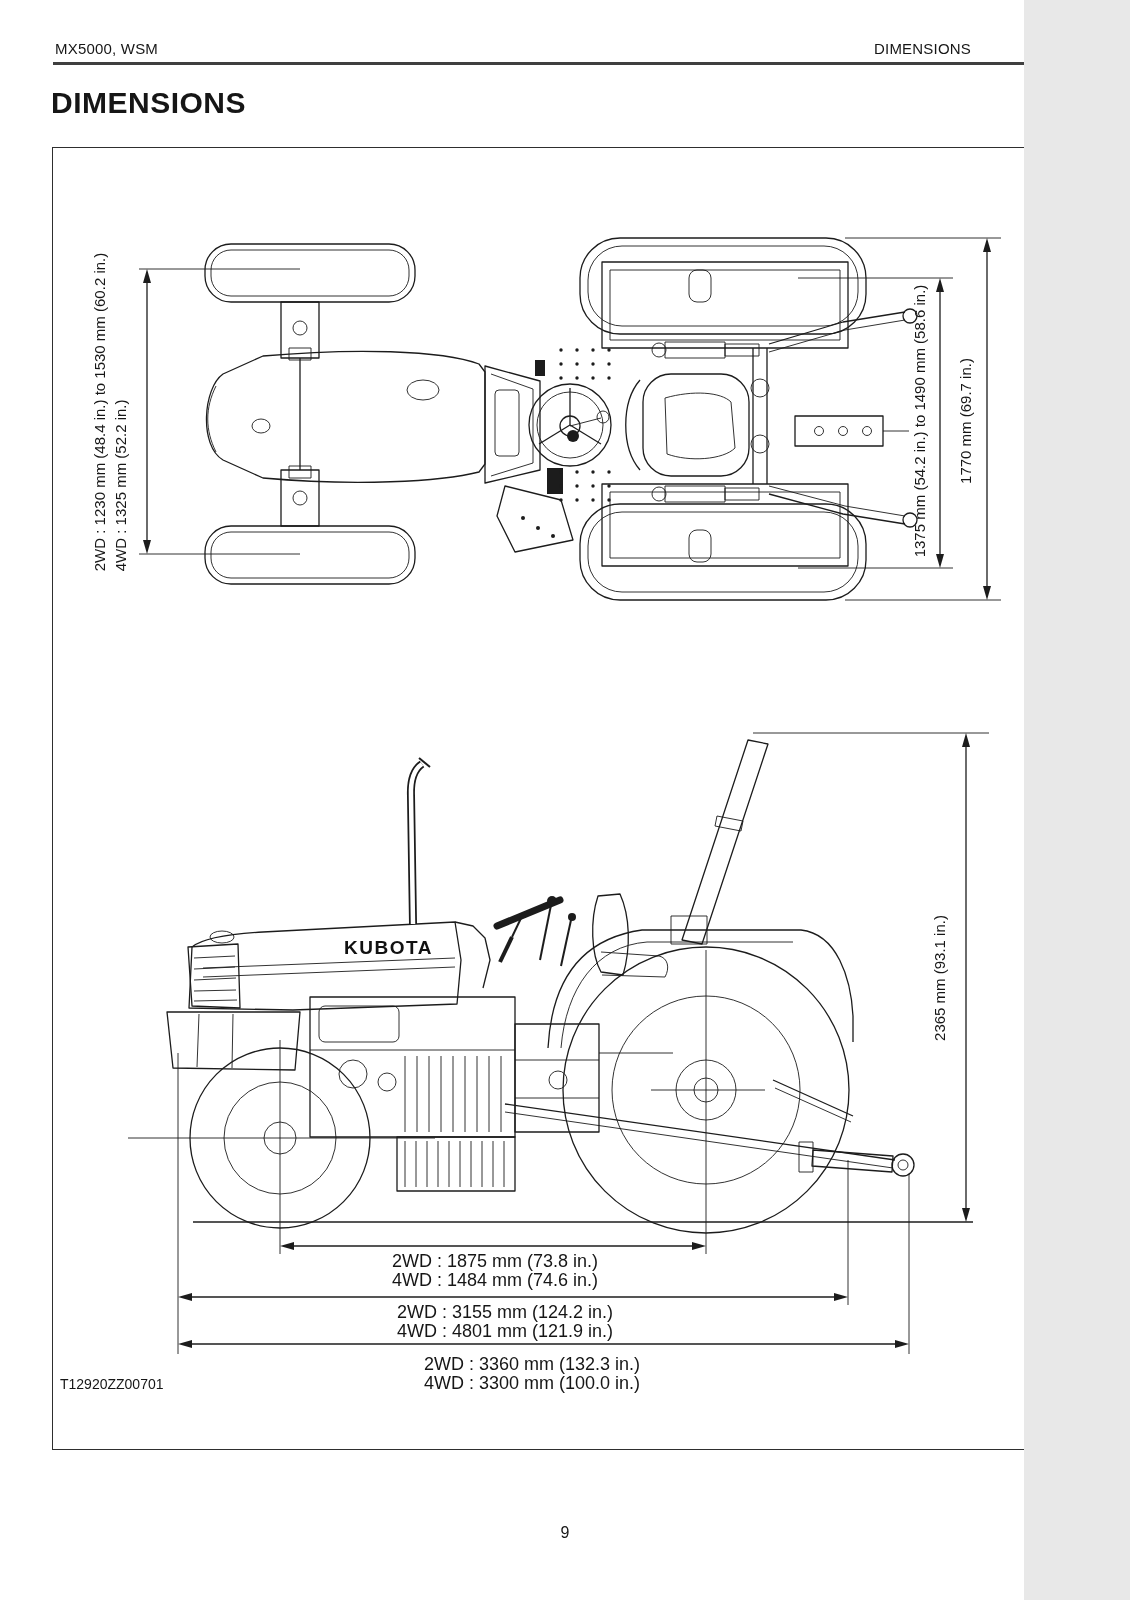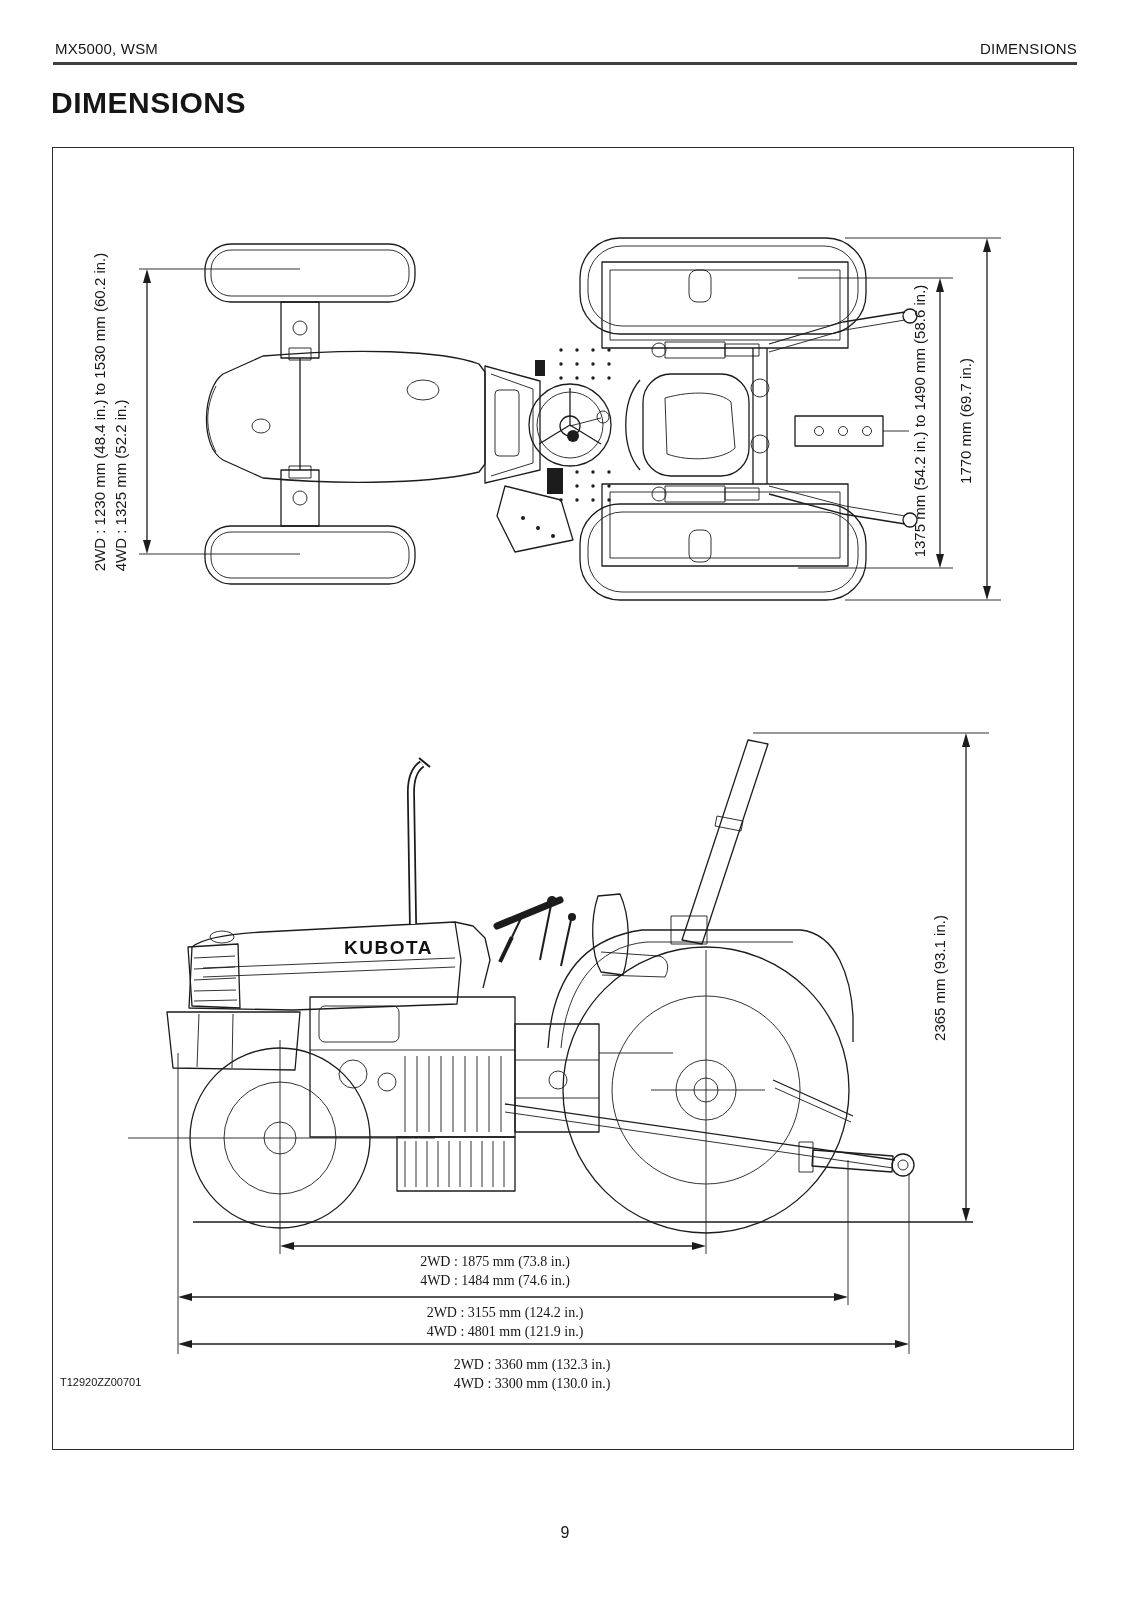--- a/index.html
+++ b/index.html
@@ -1,16 +1,16 @@
 <!DOCTYPE html>
 <html><head>
 <meta charset="utf-8">
 <style>
   html,body{margin:0;padding:0;background:#e8e8e8;}
-  .page{position:relative;width:1130px;height:1600px;background:#ffffff;overflow:hidden;
+  .page{position:relative;width:1024px;height:1600px;background:#ffffff;overflow:hidden;
         font-family:"Liberation Sans","DejaVu Sans",sans-serif;color:#161616;}
   .hdr-left{position:absolute;left:55px;top:40px;font-size:15px;letter-spacing:.2px;}
   .hdr-right{position:absolute;right:53px;top:40px;font-size:15px;letter-spacing:.2px;}
   .hdr-rule{position:absolute;left:53px;top:62px;width:1024px;height:3px;background:#3f3f3f;}
   .page-title{position:absolute;left:51px;top:86px;font-size:30px;font-weight:bold;letter-spacing:.5px;}
   .figure-box{position:absolute;left:52px;top:147px;width:1022px;height:1303px;
               border:1.5px solid #2e2e2e;box-sizing:border-box;}
   .fig-svg{position:absolute;left:0;top:0;width:1019px;height:1300px;}
   
   .fig-svg *{fill:none;stroke:#1c1c1c;stroke-width:1.3;stroke-linecap:butt;stroke-linejoin:round;}
@@ -18,22 +18,22 @@
   .fig-svg .f{fill:#1c1c1c;stroke:none;}
   .fig-svg .g{stroke-width:1.6;}
   .fig-svg .wpipe{stroke:#ffffff;stroke-width:4.5;}
   .fig-svg .pipe{stroke-width:8;}
   .fig-svg .cap2{stroke-width:2;}
   .fig-svg .logo{fill:#111111;stroke:none;font-family:"Liberation Sans",sans-serif;
                  font-size:19px;font-weight:bold;letter-spacing:1.5px;}
   .vlabel{position:absolute;font-size:15px;line-height:21px;white-space:nowrap;
           transform:translate(-50%,-50%) rotate(-90deg);}
   .dim-center{position:absolute;transform:translateX(-50%);text-align:center;
-              font-size:14px;line-height:19px;white-space:nowrap;font-family:Liberation Serif, serif;}
-  .fig-code{position:absolute;left:7px;top:1228px;font-size:11px;}
+              font-size:18px;line-height:19px;white-space:nowrap;}
+  .fig-code{position:absolute;left:7px;top:1228px;font-size:14px;}
   .page-num{position:absolute;left:0;top:1524px;width:1130px;text-align:center;font-size:16px;}
 </style>
 </head>
 <body>
 
 <div class="page">
 
   <div class="hdr-left">MX5000, WSM</div>
   <div class="hdr-right">DIMENSIONS</div>
   <div class="hdr-rule"></div>
@@ -279,20 +279,20 @@
     <div class="dim-center" style="left:442px;top:1104px;">
       <div>2WD : 1875 mm (73.8 in.)</div>
       <div>4WD : 1484 mm (74.6 in.)</div>
     </div>
     <div class="dim-center" style="left:452px;top:1155px;">
       <div>2WD : 3155 mm (124.2 in.)</div>
       <div>4WD : 4801 mm (121.9 in.)</div>
     </div>
     <div class="dim-center" style="left:479px;top:1207px;">
       <div>2WD : 3360 mm (132.3 in.)</div>
-      <div>4WD : 3300 mm (130.0 in.)</div>
+      <div>4WD : 3300 mm (100.0 in.)</div>
     </div>
 
     <div class="fig-code">T12920ZZ00701</div>
   </div>
 
   <div class="page-num">9</div>
 </div>
 
 </body></html>

